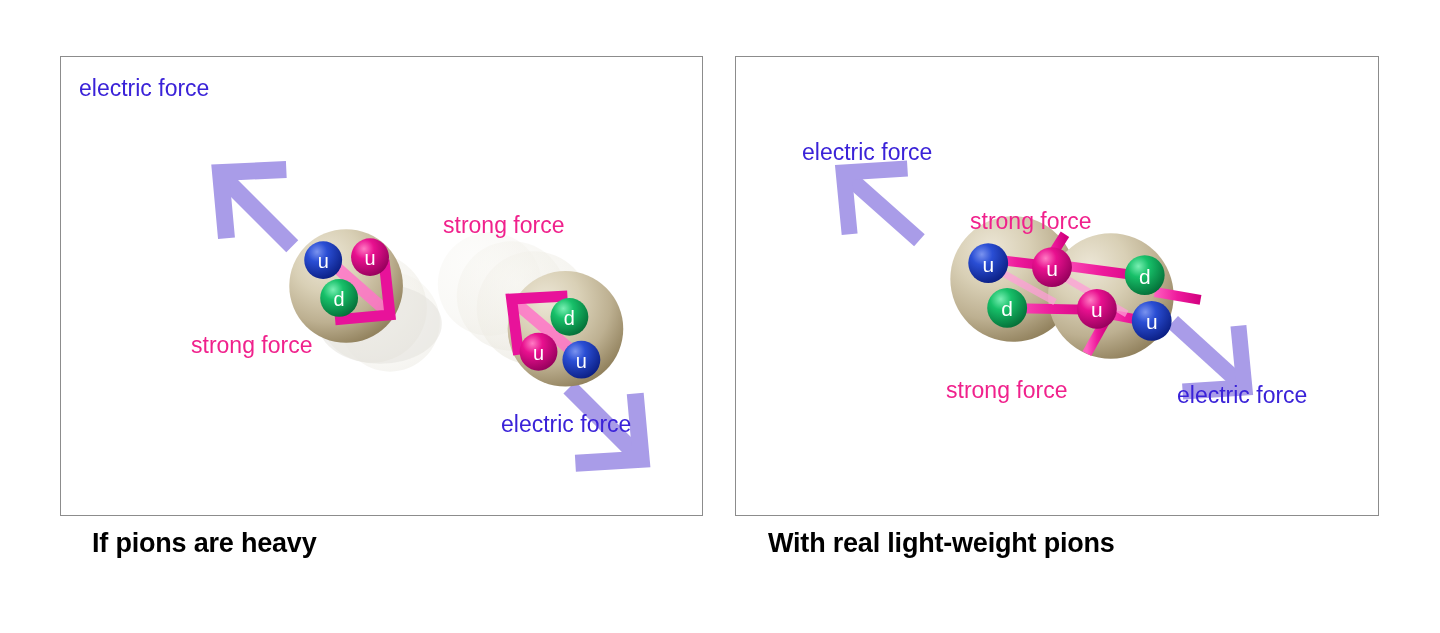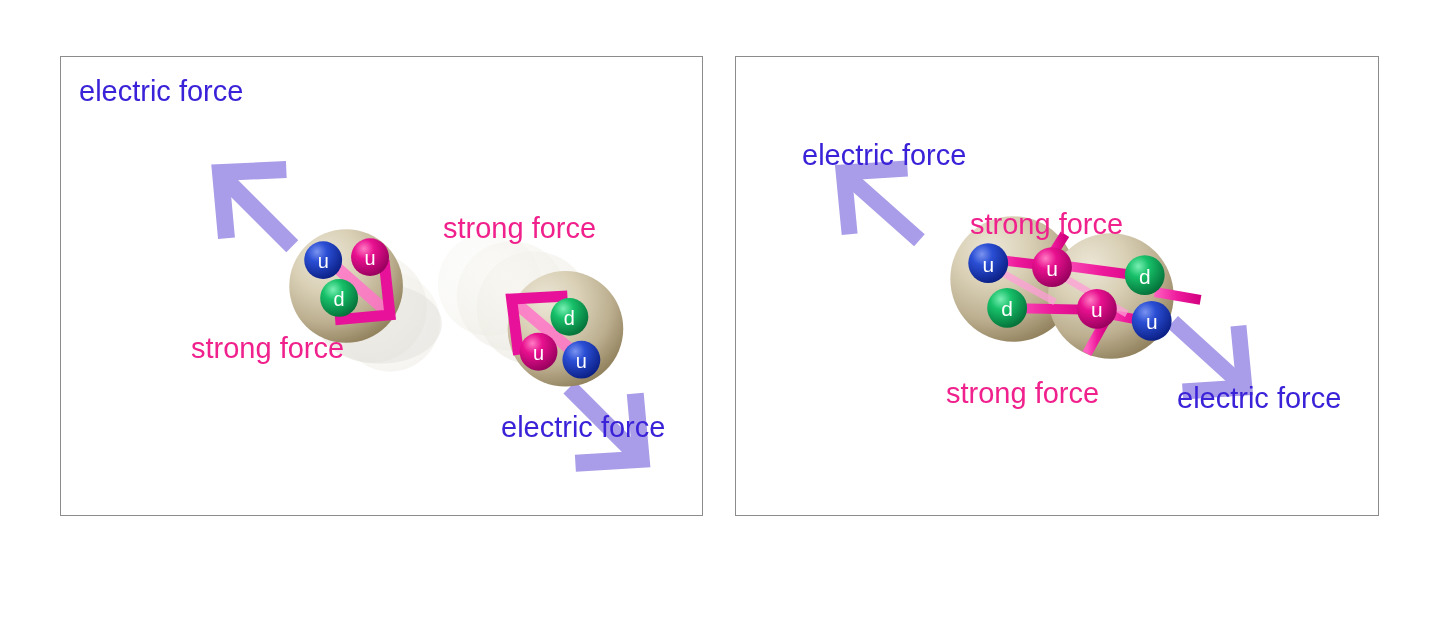--- a/index.html
+++ b/index.html
@@ -42,21 +42,21 @@
     color: #000000;
     letter-spacing: -0.2px;
     white-space: nowrap;
   }
   #caption-heavy { left: 92px;  top: 528px; }
   #caption-light { left: 768px; top: 528px; }
 
   
   .force-label {
     position: absolute;
-    font-size: 29px;
+    font-size: 23px;
     white-space: nowrap;
     line-height: 1;
   }
   .force-label.electric { color: #3a22d8; }
   .force-label.strong   { color: #f0218c; margin-top: 41px; }
 
   
   .vec {
     position: absolute;
     left: 0; top: 0;
@@ -261,14 +261,16 @@
         </g>
       </svg>
 
       <div class="force-label electric" style="left:66px; top:84px;">electric force</div>
       <div class="force-label strong" style="left:234px; top:112px;">strong force</div>
       <div class="force-label strong" style="left:210px; top:281px;">strong force</div>
       <div class="force-label electric" style="left:441px; top:327px;">electric force</div>
     </div>
   </div>
 
+  <div class="caption" id="caption-heavy">If pions are heavy</div>
+  <div class="caption" id="caption-light">With real light-weight pions</div>
 
 </div>
 
 </body></html>

